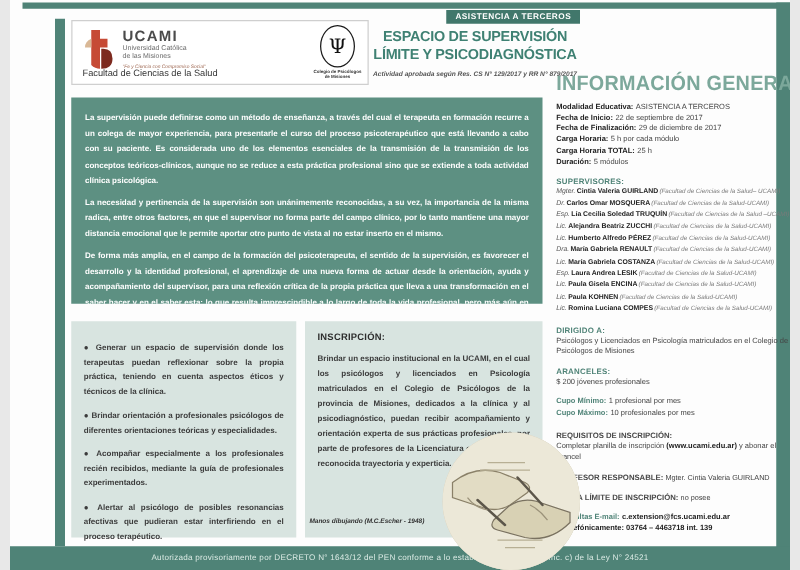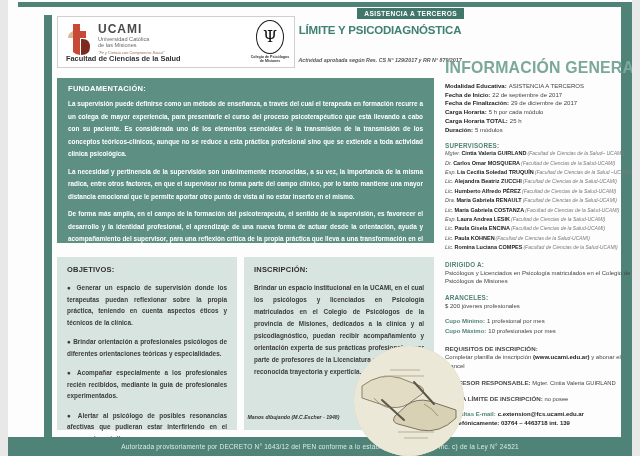--- a/index.html
+++ b/index.html
@@ -12,21 +12,21 @@
   .footer{position:absolute;left:0;bottom:0;width:100%;height:19px;background:#4f8377;
           color:#dcebe5;font-size:6.5px;text-align:center;line-height:19px;letter-spacing:.2px;z-index:2;}
 
   
   .logo-box{position:absolute;left:49px;top:16px;width:238px;height:52px;background:#fff;
             border:1px solid #cfcfcf;box-sizing:border-box;}
   .ucami-mark{position:absolute;left:8px;top:5px;}
   .ucami-name{position:absolute;left:40px;top:5px;font-size:12px;font-weight:bold;color:#4a4a4a;letter-spacing:1px;}
   .ucami-sub{position:absolute;left:40px;top:19px;font-size:5.6px;color:#6a6a6a;line-height:6.4px;}
   .ucami-tag{position:absolute;left:40px;top:33px;font-size:3.9px;color:#a06a55;font-style:italic;}
-  .fac{position:absolute;left:8px;bottom:4px;font-size:7.4px;font-weight:bold;color:#333;}
+  .fac{position:absolute;left:8px;bottom:4px;font-size:7.4px;font-weight:normal;color:#333;}
   .psi-wrap{position:absolute;left:192px;top:3px;width:40px;text-align:center;}
   .psi-ellipse{width:26px;height:32px;border:1.6px solid #1c1c1c;border-radius:50%;margin:0 auto;
                display:flex;align-items:center;justify-content:center;background:#fff;}
   .psi-glyph{font-family:"DejaVu Serif",serif;font-size:16px;color:#111;line-height:1;}
   .psi-text{font-size:3.6px;color:#333;font-weight:bold;line-height:4.2px;margin-top:1px;}
 
   .title-block{position:absolute;left:288px;top:8px;width:168px;text-align:center;}
   .badge{position:absolute;right:0;top:0;background:#41776b;color:#fff;font-size:6.6px;font-weight:bold;
          padding:2px 7px;letter-spacing:.4px;}
   .main-title{position:absolute;left:0;top:16px;width:100%;font-size:11.5px;font-weight:bold;color:#3f8173;
@@ -102,34 +102,33 @@
       <div class="psi-text">
         <div>Colegio de Psicólogos</div>
         <div>de Misiones</div>
       </div>
     </div>
   </div>
 
   <div class="title-block">
     <div class="badge">ASISTENCIA A TERCEROS</div>
     <div class="main-title">
+      <div>ESPACIO DE SUPERVISIÓN</div>
       <div>LÍMITE Y PSICODIAGNÓSTICA</div>
     </div>
     <div class="approval">Actividad aprobada según Res. CS N° 129/2017 y RR N° 879/2017</div>
   </div>
 
   <div class="fund">
-    <h3>FUNDAMENTACIÓN:</h3>
     <p>La supervisión puede definirse como un método de enseñanza, a través del cual el terapeuta en formación recurre a un colega de mayor experiencia, para presentarle el curso del proceso psicoterapéutico que está llevando a cabo con su paciente. Es considerada uno de los elementos esenciales de la transmisión de la transmisión de los conceptos teóricos-clínicos, aunque no se reduce a esta práctica profesional sino que se extiende a toda actividad clínica psicológica.</p>
     <p>La necesidad y pertinencia de la supervisión son unánimemente reconocidas, a su vez, la importancia de la misma radica, entre otros factores, en que el supervisor no forma parte del campo clínico, por lo tanto mantiene una mayor distancia emocional que le permite aportar otro punto de vista al no estar inserto en el mismo.</p>
     <p>De forma más amplia, en el campo de la formación del psicoterapeuta, el sentido de la supervisión, es favorecer el desarrollo y la identidad profesional, el aprendizaje de una nueva forma de actuar desde la orientación, ayuda y acompañamiento del supervisor, para una reflexión crítica de la propia práctica que lleva a una transformación  en el saber hacer y en el saber esta; lo que resulta imprescindible a lo largo de toda la vida profesional, pero más aún en los inicios de este camino.</p>
   </div>
 
   <div class="lightbox obj">
-    <h3>OBJETIVOS:</h3>
     <div class="item">● Generar un espacio de supervisión donde los terapeutas puedan reflexionar sobre la propia práctica, teniendo en cuenta aspectos éticos y técnicos de la clínica.</div>
     <div class="item">● Brindar orientación a profesionales psicólogos de diferentes orientaciones teóricas y especialidades.</div>
     <div class="item">● Acompañar especialmente a los profesionales recién recibidos, mediante la guía de profesionales experimentados.</div>
     <div class="item">● Alertar al psicólogo de posibles resonancias afectivas que pudieran estar interfiriendo en el proceso terapéutico.</div>
   </div>
 
   <div class="lightbox prop">
     <h3>INSCRIPCIÓN:</h3>
     <div class="body">Brindar un espacio institucional en la UCAMI, en el cual los psicólogos y licenciados en Psicología matriculados en el Colegio de Psicólogos de la provincia de Misiones, dedicados a la clínica y al psicodiagnóstico, puedan recibir acompañamiento y orientación experta de sus prácticas profesionales, por parte de profesores de la Licenciatura en Psicología de reconocida trayectoria y experticia.</div>
     <div class="caption">Manos dibujando (M.C.Escher - 1948)</div>

